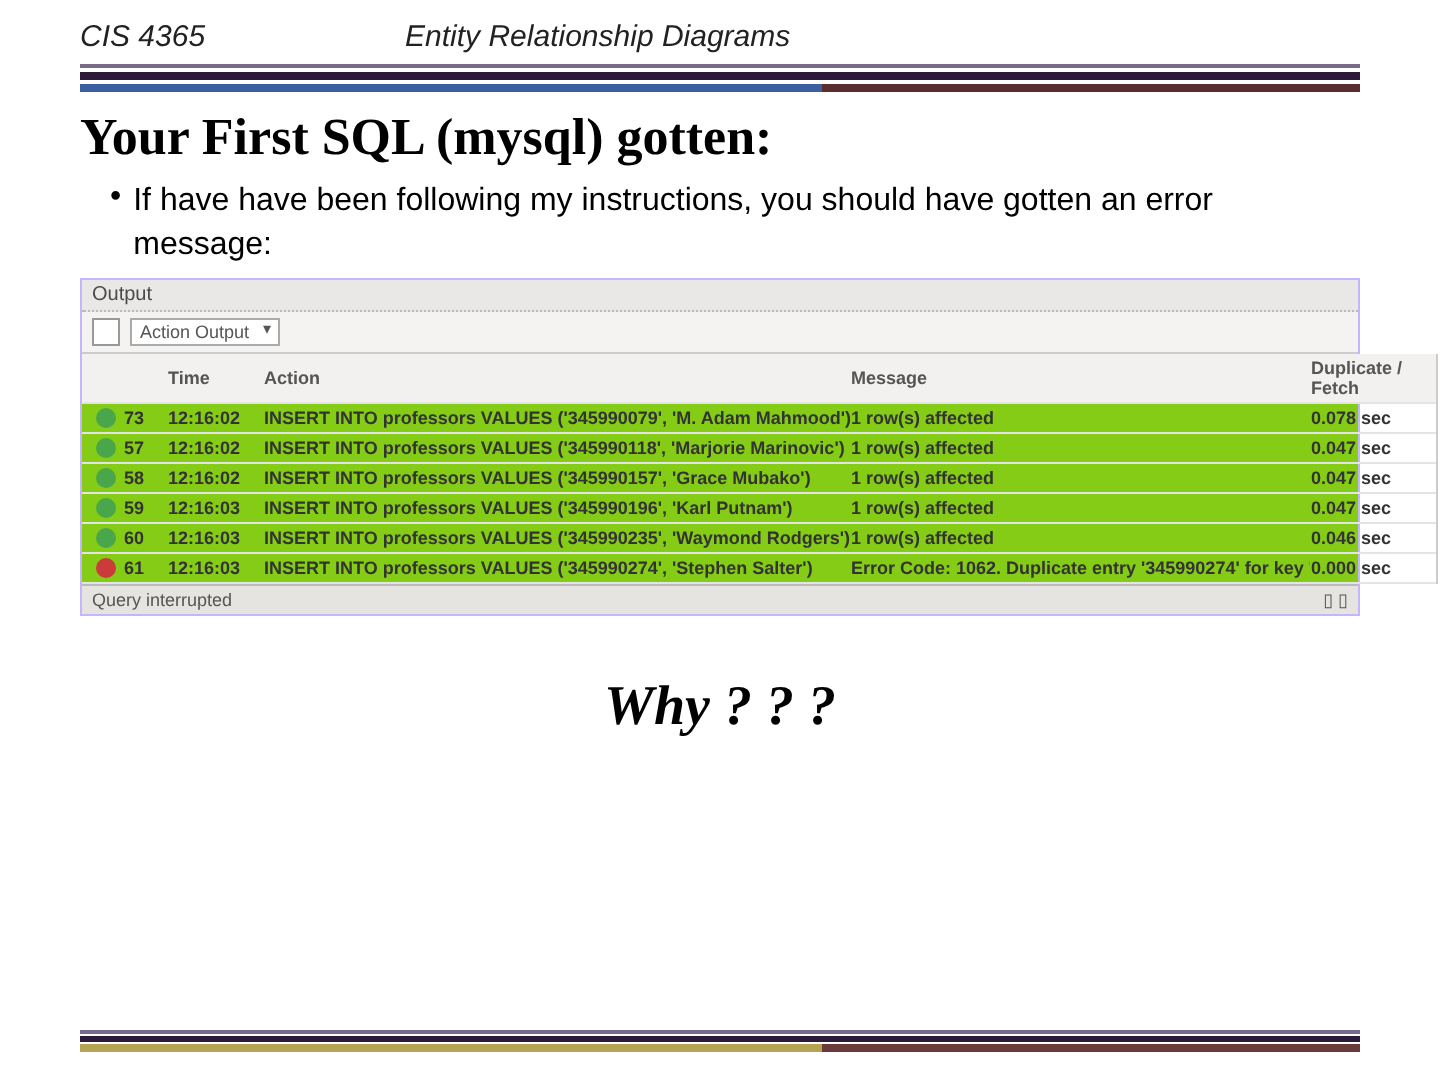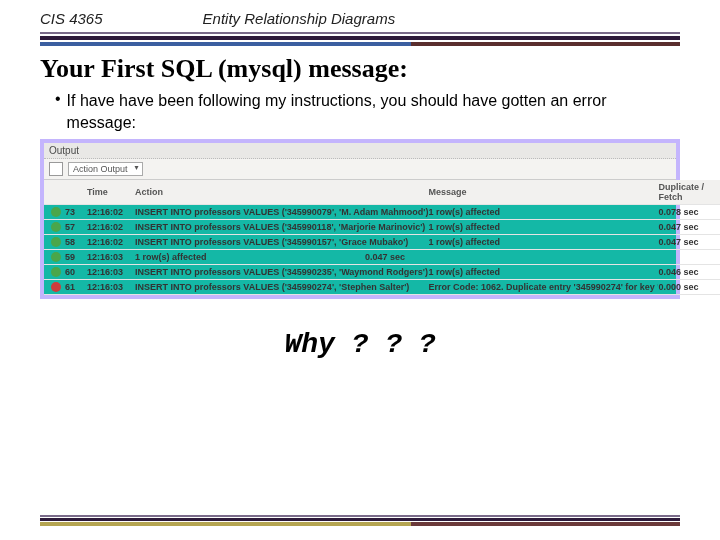--- a/index.html
+++ b/index.html
@@ -48,22 +48,22 @@
 .slide-title .mysql { font-family: Liberation Serif, serif; font-weight: bold;}
 .bullets {
   margin: 0 40px 6px 55px;
   font-size: 16px;
 }
 .bullet-row { display: flex; align-items: flex-start; margin-bottom: 2px;}
 .bullet-dot { margin-right: 6px; }
 .bullet-text { flex: 1; line-height: 1.35;}
 .output-panel {
   margin: 0 40px 0 40px;
-  border: 4px solid #c4b5fd;
-  background: #14b8a6;
+  border: 1px solid #c4b5fd;
+  background: #84cc16;
   font-size: 9px;
   color: #333;
 }
 .output-top {
   background: #e9e8e6;
   padding: 2px 5px;
   font-size: 10px;
   color: #4a4a4a;
   border-bottom: 1px dotted #bbb;
 }
@@ -125,21 +125,21 @@
   background: #e6e4e1;
   padding: 2px 5px;
   font-size: 9px;
   color: #555;
   display: flex;
   justify-content: space-between;
   border-top: 1px solid #bbb;
 }
 .why-block {
   text-align: center;
-  font-family: Liberation Mono, monospace;
+  font-family: Liberation Serif, serif;
   font-style: italic;
   font-weight: bold;
   font-size: 28px;
   margin-top: 30px;
   color: #000;
 }
 .bottom-divider {
   position: absolute;
   bottom: 14px;
   left: 40px; right: 40px;
@@ -161,21 +161,21 @@
 <div class="divider-block">
   <div class="div-line1"></div>
   <div class="div-line2"></div>
   <div class="div-line3">
       <div class="blue"></div>
       <div class="maroon"></div>
     </div>
 </div>
 
 <div class="slide-title">
-  <span>Your First SQL (</span><span class="mysql">mysql</span><span>) message:</span>
+  <span>Your First SQL (</span><span class="mysql">mysql</span><span>) gotten:</span>
 </div>
 
 <div class="bullets">
   <div class="bullet-row">
     <div class="bullet-dot">•</div>
     <div class="bullet-text">If have have been following my instructions, you should have gotten an error message:</div>
   </div>
 </div>
 
 <div class="output-panel">
@@ -225,20 +225,21 @@
             <div class="col-action">INSERT INTO professors VALUES ('345990157', 'Grace Mubako')</div>
             <div class="col-msg">1 row(s) affected</div>
             <div class="col-dur">0.047 sec</div>
           </div>
           <div class="grid-row">
             <div class="col-status">
               <span class="status-ok"></span>
             </div>
             <div class="col-num">59</div>
             <div class="col-time">12:16:03</div>
+            <div class="col-action">INSERT INTO professors VALUES ('345990196', 'Karl Putnam')</div>
             <div class="col-msg">1 row(s) affected</div>
             <div class="col-dur">0.047 sec</div>
           </div>
           <div class="grid-row">
             <div class="col-status">
               <span class="status-ok"></span>
             </div>
             <div class="col-num">60</div>
             <div class="col-time">12:16:03</div>
             <div class="col-action">INSERT INTO professors VALUES ('345990235', 'Waymond Rodgers')</div>
@@ -253,20 +254,24 @@
             <div class="col-time">12:16:03</div>
             <div class="col-action">INSERT INTO professors VALUES ('345990274', 'Stephen Salter')</div>
             <div class="col-msg">Error Code: 1062. Duplicate entry '345990274' for key 'PRIMARY'</div>
             <div class="col-dur">0.000 sec</div>
           </div>
         </div>
     </div>
     <div class="scroll-hint"></div>
   </div>
 
+  <div class="output-footer">
+    <span>Query interrupted</span>
+    <span>▯ ▯</span>
+  </div>
 </div>
 
 <div class="why-block">Why ? ? ?</div>
 
 <div class="bottom-divider">
   <div class="bd1"></div>
   <div class="bd2"></div>
   <div class="bd3">
       <div class="a"></div>
       <div class="b"></div>

